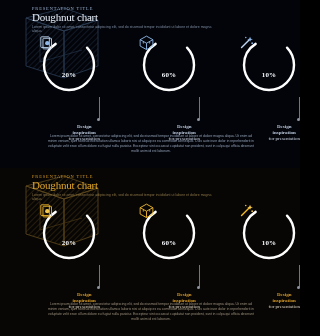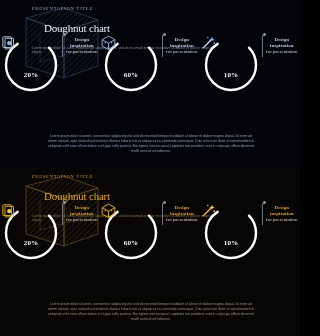--- a/index.html
+++ b/index.html
@@ -9,30 +9,30 @@
   .slide.gold{background:#080604;}
 
   
   .deco{position:absolute;left:6px;top:4px;width:96px;height:84px;pointer-events:none;}
 
   
   .header{position:absolute;left:32px;top:6px;width:230px;}
   .eyebrow{font-size:4.4px;letter-spacing:.9px;color:#9fb6d6;margin:0 0 1px 0;
            font-family:"Liberation Serif",serif;}
   .slide.gold .eyebrow{color:#d79b26;}
-  .title{font-size:11px;line-height:11px;color:#e8eef7;margin:12px;font-weight:400;
+  .title{font-size:11px;line-height:11px;color:#e8eef7;margin:0;font-weight:400;
          font-family:"Liberation Serif",serif;letter-spacing:-.2px;}
   .slide.gold .title{color:#e0a62c;}
   .subtitle{font-size:3.5px;line-height:4.4px;color:#7d8ba1;margin:2px 0 0 0;width:180px;
             font-family:"Liberation Sans",sans-serif;}
   .slide.gold .subtitle{color:#8a7446;}
 
   
   .charts{position:absolute;left:0;top:34px;width:300px;display:flex;}
-  .chart-col{flex:1;display:flex;flex-direction:row;align-items:flex-start;}
+  .chart-col{flex:1;display:flex;flex-direction:column;align-items:flex-end;}
 
   .ring-wrap{position:relative;width:62px;height:62px;}
   .ring-wrap svg{position:absolute;left:0;top:0;}
   .ring-inner{position:absolute;left:0;top:0;width:62px;height:62px;
               display:flex;flex-direction:column;align-items:center;justify-content:center;}
   .icon-box{width:18px;height:18px;display:flex;align-items:center;justify-content:center;}
   .pct{font-size:7px;color:#f2f5fa;margin-top:2px;font-weight:bold;
        font-family:"Liberation Serif",serif;letter-spacing:.2px;}
   .slide.gold .pct{color:#f4f6fa;}
 

